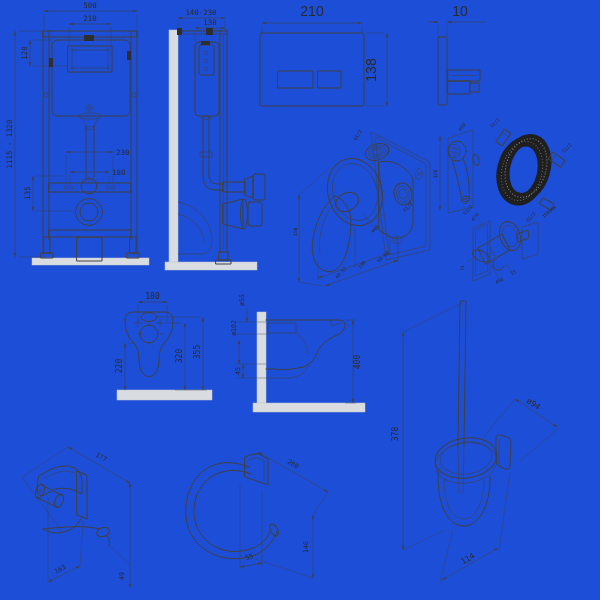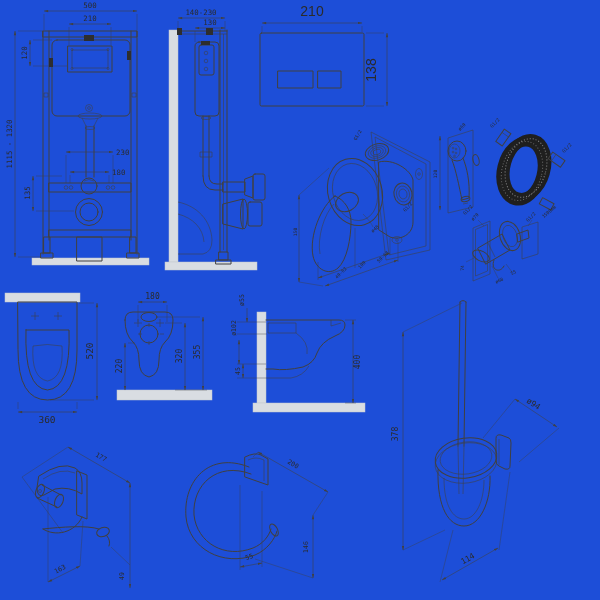--- a/index.html
+++ b/index.html
@@ -179,20 +179,37 @@
     <rect class="o" x="66" y="69" width="23" height="17"></rect>
     <line class="dim" x1="135" y1="31" x2="135" y2="104" marker-start="url(#aS)" marker-end="url(#aE)"></line>
     <line class="ext" x1="114" y1="31" x2="132" y2="31"></line>
           <line class="ext" x1="114" y1="104" x2="132" y2="104"></line>
   </g>
   <text class="big" x="60" y="14" text-anchor="middle">210</text>
   <text class="big" x="124" y="68" text-anchor="middle" transform="rotate(-90 124 68)">138</text>
 </svg>
 </div>
 
+<div class="dwg" style="left:428px;top:2px;width:172px;height:110px">
+<svg width="172" height="110" viewBox="0 0 172 110">
+  <g>
+    <line class="dim" x1="0" y1="20" x2="10" y2="20" marker-end="url(#aE)"></line>
+    <line class="dim" x1="19" y1="20" x2="45" y2="20" marker-start="url(#aS)"></line>
+    <line class="th" x1="45" y1="20" x2="58" y2="20"></line>
+    <line class="ext" x1="10" y1="23" x2="10" y2="35"></line>
+          <line class="ext" x1="19" y1="23" x2="19" y2="35"></line>
+    <rect class="o" x="10" y="35" width="9" height="68" rx="1"></rect>
+    <rect class="o" x="20" y="68" width="32" height="11"></rect>
+    <rect class="o" x="20" y="79" width="22" height="13"></rect>
+    <rect class="o" x="42" y="81" width="9" height="9"></rect>
+    <line class="th" x1="24" y1="73.5" x2="48" y2="73.5"></line>
+  </g>
+  <text class="big" x="32" y="14" text-anchor="middle">10</text>
+</svg>
+</div>
 
 <div class="dwg" style="left:293px;top:110px;width:145px;height:182px">
 <svg width="145" height="182" viewBox="0 0 145 182">
   <g>
 
     <path class="th" d="M78,22 L137,52 L137,140 L93,150 Z"></path>
     <path class="th" d="M82,27 L133,54 L133,136 L96,145 Z"></path>
 
     <path class="o" d="M86,52 C100,48 118,60 120,70 L120,112 C120,124 108,131 97,127 L86,120 Z"></path>
 
@@ -313,39 +330,20 @@
     <line class="ext" x1="54" y1="60" x2="48" y2="52"></line>
   </g>
   <text class="t5" x="18" y="6" transform="rotate(-45 18 6)" text-anchor="middle">ø70</text>
   <text class="t5" x="74" y="6" transform="rotate(-45 74 6)" text-anchor="middle">G1/2</text>
   <text class="t5" x="6" y="56" transform="rotate(-90 6 56)" text-anchor="middle">74</text>
   <text class="t5" x="42" y="70" transform="rotate(-25 42 70)" text-anchor="middle">ø60</text>
   <text class="t5" x="56" y="62" transform="rotate(-25 56 62)" text-anchor="middle">55</text>
 </svg>
 </div>
 
-<div class="dwg" style="left:0;top:290px;width:132px;height:145px">
-<svg width="132" height="145" viewBox="0 0 132 145">
-  <g>
-    <rect class="gray" x="5" y="3" width="75" height="9"></rect>
-    <path class="o" d="M18,12 L77,12 L77,60 Q77,110 47.5,110 Q18,110 18,60 Z"></path>
-    <path class="o" d="M26,40 L69,40 Q71,98 47.5,100 Q24,98 26,40 Z"></path>
-    <path class="th" d="M33,56 Q47,53 62,56 Q64,88 47.5,91 Q31,88 33,56 Z"></path>
-    <path class="th" d="M35,26 h0 M31,26 h8 M35,22 v8 M58,26 h0 M58,22 v8 M54,26 h8" stroke-linecap="butt"></path>
-    <line class="dim" x1="97" y1="13" x2="97" y2="110" marker-start="url(#aS)" marker-end="url(#aE)"></line>
-    <line class="ext" x1="79" y1="13" x2="94" y2="13"></line>
-          <line class="ext" x1="50" y1="110" x2="94" y2="110"></line>
-    <line class="dim" x1="18" y1="122" x2="77" y2="122" marker-start="url(#aS)" marker-end="url(#aE)"></line>
-    <line class="ext" x1="18" y1="112" x2="18" y2="119"></line>
-          <line class="ext" x1="77" y1="112" x2="77" y2="119"></line>
-  </g>
-  <text class="t9" x="93" y="61" text-anchor="middle" transform="rotate(-90 93 61)">520</text>
-  <text class="t9" x="47" y="133" text-anchor="middle">360</text>
-</svg>
-</div>
 
 <div class="dwg" style="left:115px;top:290px;width:122px;height:148px">
 <svg width="122" height="148" viewBox="0 0 122 148">
   <g>
     <rect class="gray" x="2" y="100" width="95" height="10"></rect>
     <line class="dim" x1="23" y1="12" x2="52" y2="12" marker-start="url(#aS)" marker-end="url(#aE)"></line>
     <line class="ext" x1="23" y1="15" x2="23" y2="32"></line>
           <line class="ext" x1="52" y1="15" x2="52" y2="32"></line>
     <path class="o" d="M10,30 Q10,22 18,22 L50,22 Q58,22 58,30 Q58,45 50,52 Q44,58 44,70 Q44,85 34,87 Q24,85 24,70 Q24,58 18,52 Q10,45 10,30 Z"></path>
     <ellipse class="o" cx="34" cy="27" rx="8" ry="4.5"></ellipse>

